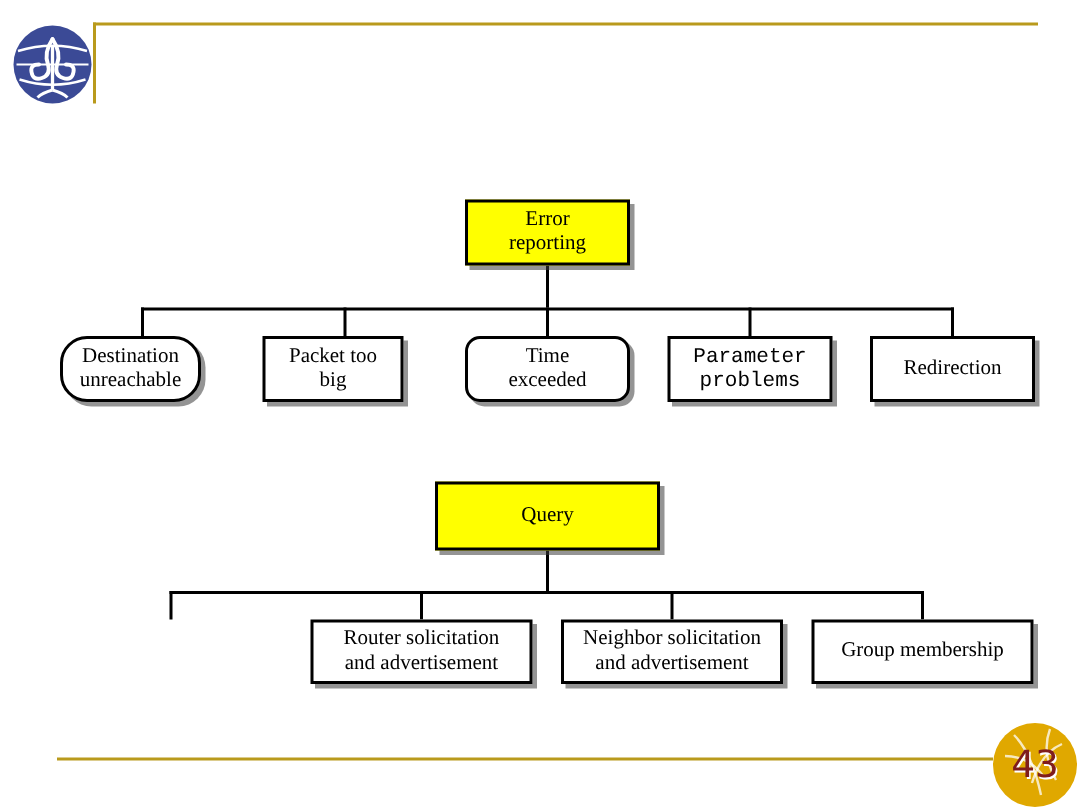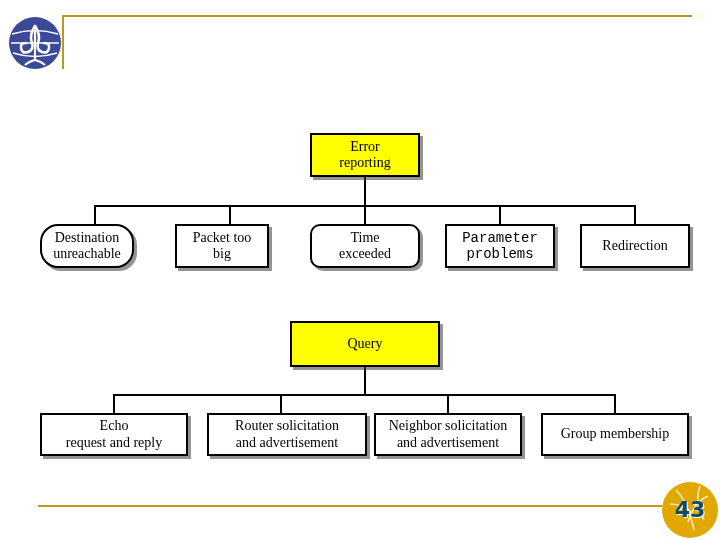--- a/index.html
+++ b/index.html
@@ -87,23 +87,23 @@
     background: #e0a800;
   }
   #page-badge .badge-num {
     position: absolute;
     left: 0;
     top: 0;
     width: 56px;
     height: 56px;
     line-height: 56px;
     text-align: center;
-    font-size: 22px;
-    font-weight: bold;
-    color: #0c4a6e;
+    font-size: 25px;
+    font-weight: normal;
+    color: #7f1d1d;
     font-family: "DejaVu Sans", sans-serif;
     text-shadow: 1px 1px 0 #ffffff;
   }
 
   
   #diagram {
     position: absolute;
     left: 0; top: 0;
     width: 720px; height: 540px;
   }
@@ -172,24 +172,22 @@
       <div class="edge" style="left: 499px; top: 205px; width: 2px; height: 19px;"></div>
       <div class="node" style="left: 445px; top: 224px; width: 110px; height: 44px; font-family: Liberation Mono, monospace;">Parameter
 problems</div>
       <div class="edge" style="left: 634px; top: 205px; width: 2px; height: 19px;"></div>
       <div class="node" style="left: 580px; top: 224px; width: 110px; height: 44px;">Redirection</div>
       <div class="node root" style="left: 310px; top: 133px; width: 110px; height: 44px;">Error
 reporting</div>
       <div class="edge" style="left: 364px; top: 367px; width: 2px; height: 27px;"></div>
       <div class="edge" style="left: 113px; top: 394px; width: 503px; height: 2px;"></div>
       <div class="edge" style="left: 113px; top: 394px; width: 2px; height: 19px;"></div>
-      <div class="node" style="left: 40px; top: 413px; width: 148px; height: 43px;">Echo
-request and reply</div>
       <div class="edge" style="left: 280px; top: 394px; width: 2px; height: 19px;"></div>
-      <div class="node" style="left: 207px; top: 413px; width: 160px; height: 43px;">Router solicitation
+      <div class="node" style="left: 207px; top: 413px; width: 148px; height: 43px;">Router solicitation
 and advertisement</div>
       <div class="edge" style="left: 447px; top: 394px; width: 2px; height: 19px;"></div>
       <div class="node" style="left: 374px; top: 413px; width: 148px; height: 43px;">Neighbor solicitation
 and advertisement</div>
       <div class="edge" style="left: 614px; top: 394px; width: 2px; height: 19px;"></div>
       <div class="node" style="left: 541px; top: 413px; width: 148px; height: 43px;">Group membership</div>
       <div class="node root" style="left: 290px; top: 321px; width: 150px; height: 46px;">Query</div>
     </div>
 
   <div id="footer-rule"></div>

